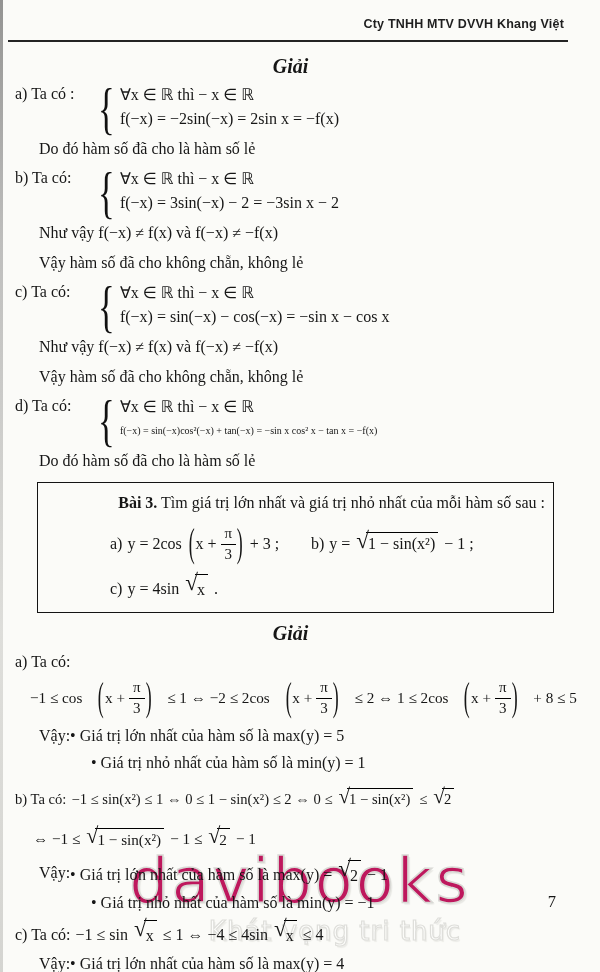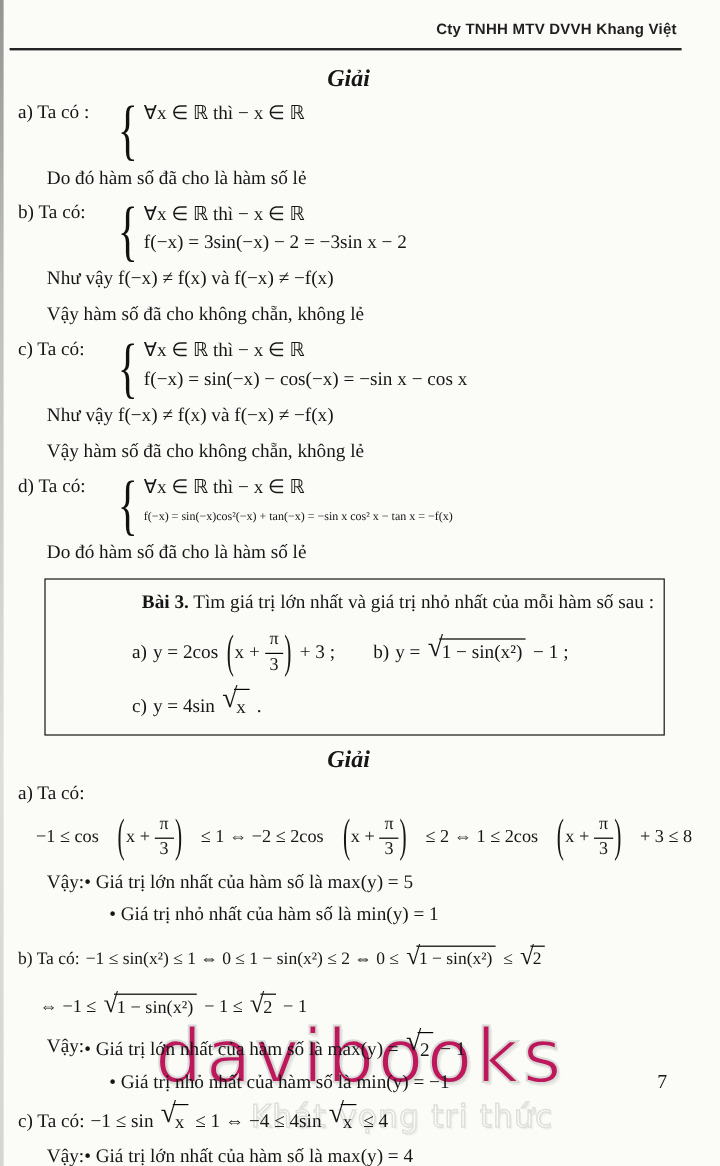--- a/index.html
+++ b/index.html
@@ -86,20 +86,21 @@
 
   <div class="content">
 
     <div class="giai">Giải</div>
 
     <div class="sys">
       <span class="sys-label">a) Ta có :</span>
       <span class="brace">{</span>
       <span class="sys-rows">
         <span class="sys-row">∀x ∈ ℝ thì − x ∈ ℝ</span>
+        <span class="sys-row">f(−x) = −2sin(−x) = 2sin x = −f(x)</span>
       </span>
     </div>
     <p class="pline">Do đó hàm số đã cho là hàm số lẻ</p>
 
     <div class="sys">
       <span class="sys-label">b) Ta có:</span>
       <span class="brace">{</span>
       <span class="sys-rows">
         <span class="sys-row">∀x ∈ ℝ thì − x ∈ ℝ</span>
         <span class="sys-row">f(−x) = 3sin(−x) − 2 = −3sin x − 2</span>
@@ -202,21 +203,21 @@
         <span class="bigp">(</span>
         <span class="pinner">
           <span>x +</span>
           <span class="frac">
             <span class="fnum">π</span>
             <span class="fden">3</span>
           </span>
         </span>
         <span class="bigp">)</span>
       </span>
-      <span>+ 3 ≤ 8</span>
+      <span>+ 8 ≤ 5</span>
     </div>
     <div class="vrow">
       <span>Vậy:</span>
       <span>• Giá trị lớn nhất của hàm số là  max(y) = 5</span>
     </div>
     <div class="vrow2">
       <span>• Giá trị nhỏ nhất của hàm số là  min(y) = 1</span>
     </div>
 
     <div class="mrow bline1">

